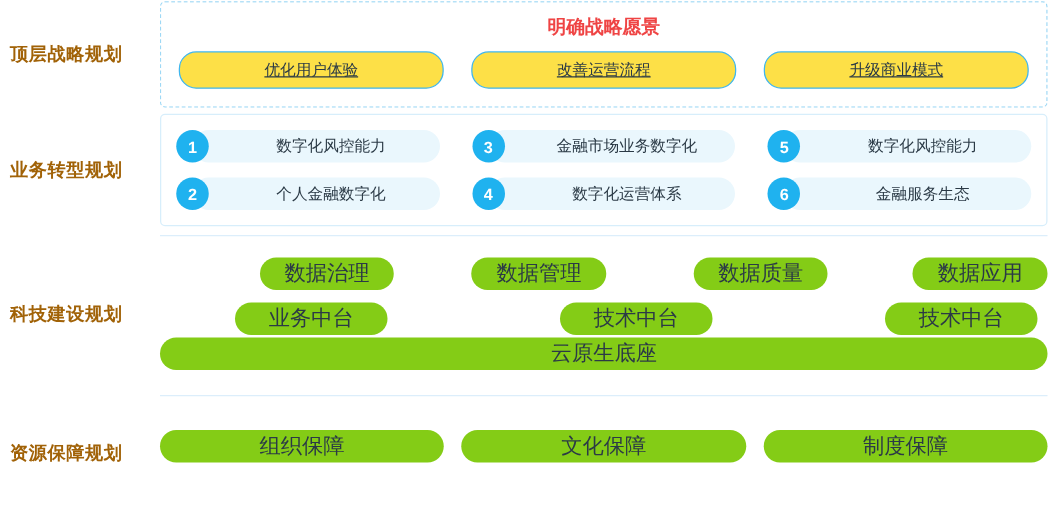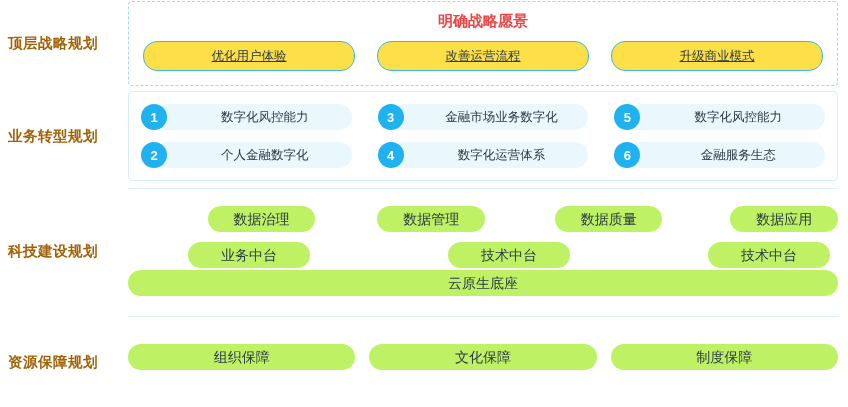--- a/index.html
+++ b/index.html
@@ -130,22 +130,22 @@
   
   .soft-row {
     display: flex;
     width: 710px;
     gap: 14px;
   }
   .soft-pill {
     height: 26px;
     line-height: 26px;
     border-radius: 13px;
-    background: #bef264;
-    font-size: 14px;
+    background: #84cc16;
+    font-size: 17px;
     color: #2b3a46;
     text-align: center;
   }
   .soft-pill.wide {
     width: 100%;
   }
 
   .divider {
     position: absolute;
     left: 128px;

